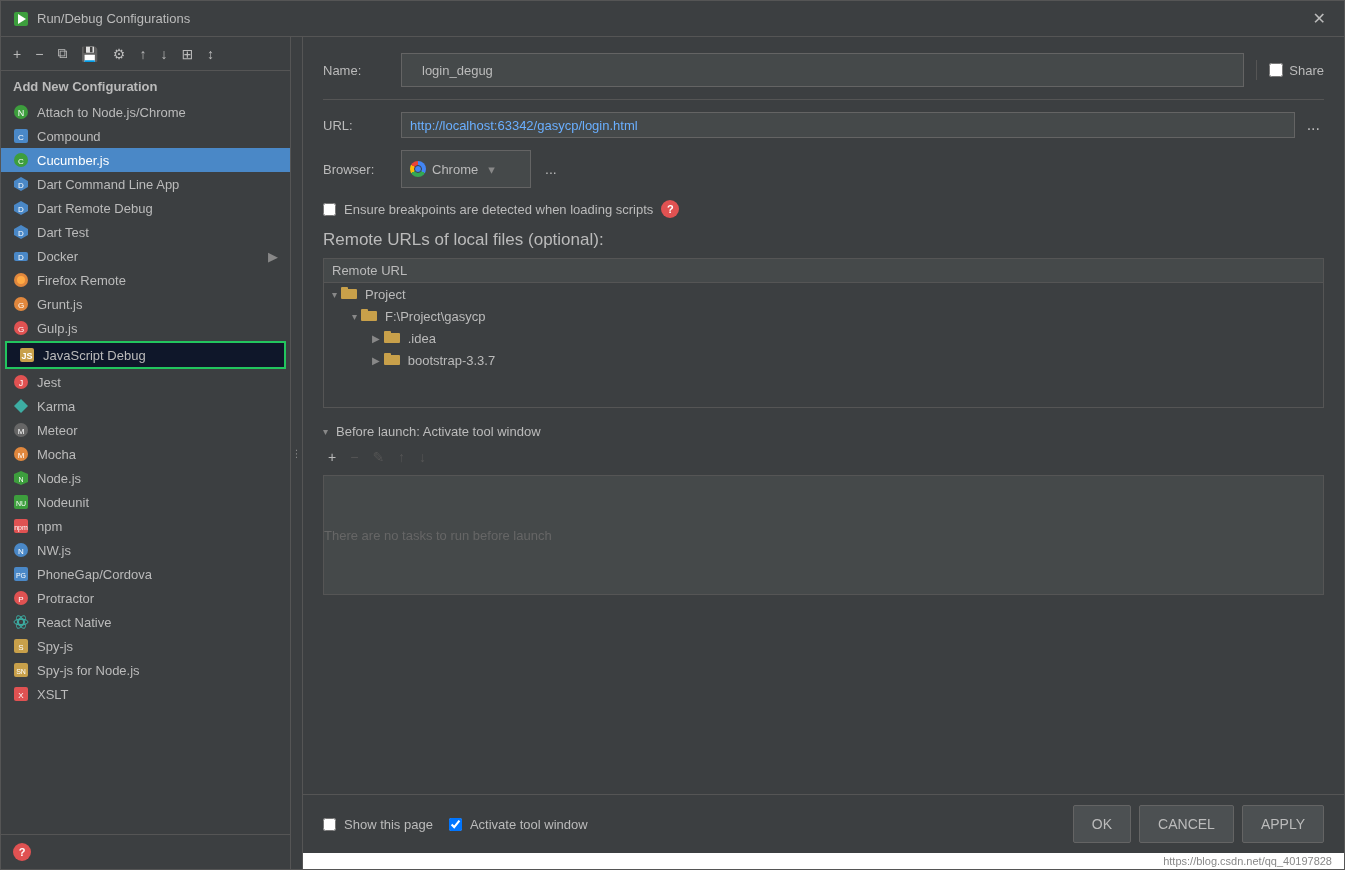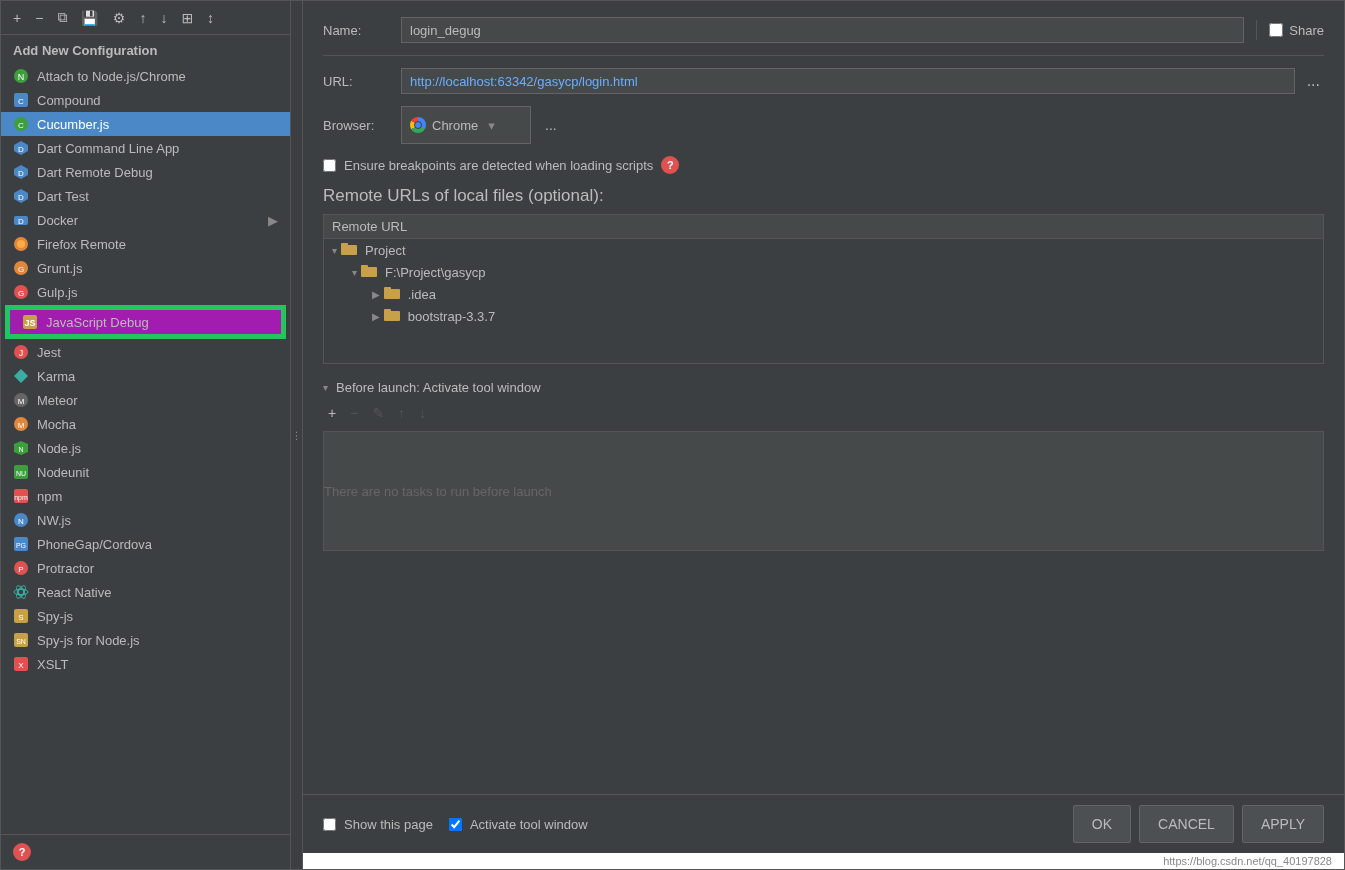--- a/index.html
+++ b/index.html
@@ -358,38 +358,49 @@
     .expand-collapse {
       font-size: 10px;
       color: #888;
       margin-right: 2px;
     }
     .name-input {
       flex: 1;
       background: #45494a;
       border: 1px solid #646464;
       color: #bbbbbb;
-      padding: 4px 8px;
+      padding: 4px 20px;
       font-size: 13px;
       outline: none;
-      height: 26px;
+      height: 34px;
     }
     .right-panel-inner {
       flex: 1;
       position: relative;
       display: flex;
       flex-direction: column;
       overflow: hidden;
     }
   </style>
 </head>
 <body>
 
 <div class="dialog">
 
+  <div class="title-bar">
+    <div class="title-bar-left">
+
+      <svg width="16" height="16" viewBox="0 0 16 16">
+        <rect x="1" y="1" width="14" height="14" rx="2" fill="#3d9e3d"></rect>
+        <polygon points="5,3 13,8 5,13" fill="white"></polygon>
+      </svg>
+      <span class="title-bar-text">Run/Debug Configurations</span>
+    </div>
+    <button class="close-btn">✕</button>
+  </div>
 
   <div class="main-content">
 
     <div class="left-panel">
 
       <div class="toolbar">
         <button class="toolbar-btn">+</button>
         <button class="toolbar-btn">−</button>
         <button class="toolbar-btn">⧉</button>
         <button class="toolbar-btn">💾</button>
@@ -498,21 +509,21 @@
         <div class="list-item">
           <span class="item-icon">
             <svg width="16" height="16">
                 <circle cx="8" cy="8" r="7" fill="#e05252"></circle>
                 <text x="8" y="12" text-anchor="middle" fill="white" font-size="8">G</text>
               </svg>
           </span>
           <span>Gulp.js</span>
         </div>
 
-        <div class="list-item" style="border: 5px solid #22c55e; background: #a21caf; margin: 1px 4px;">
+        <div class="list-item" style="border: 2px solid #22c55e; background: #0f172a; margin: 1px 4px;">
           <span class="item-icon">
             <svg width="16" height="16">
                 <rect x="1" y="1" width="14" height="14" rx="2" fill="#c8a04a"></rect>
                 <text x="8" y="12" text-anchor="middle" fill="white" font-size="9" font-weight="bold">JS</text>
               </svg>
           </span>
           <span>JavaScript Debug</span>
         </div>
 
         <div class="list-item">

